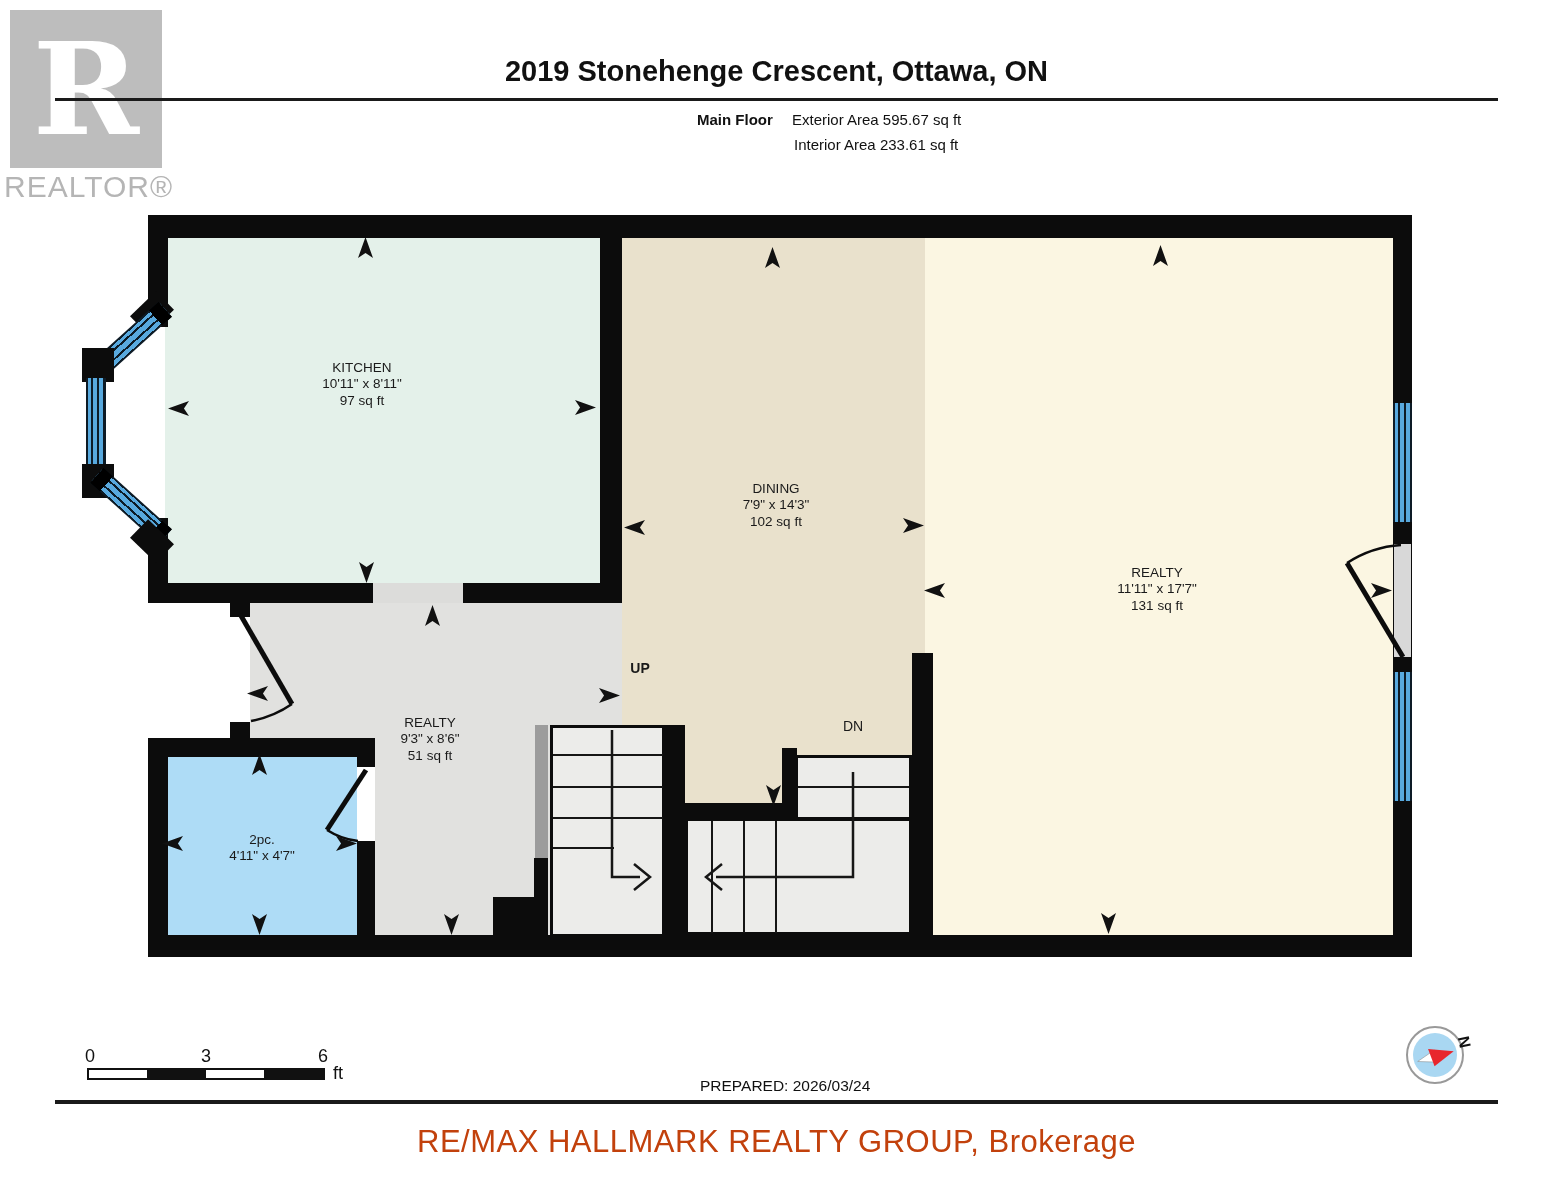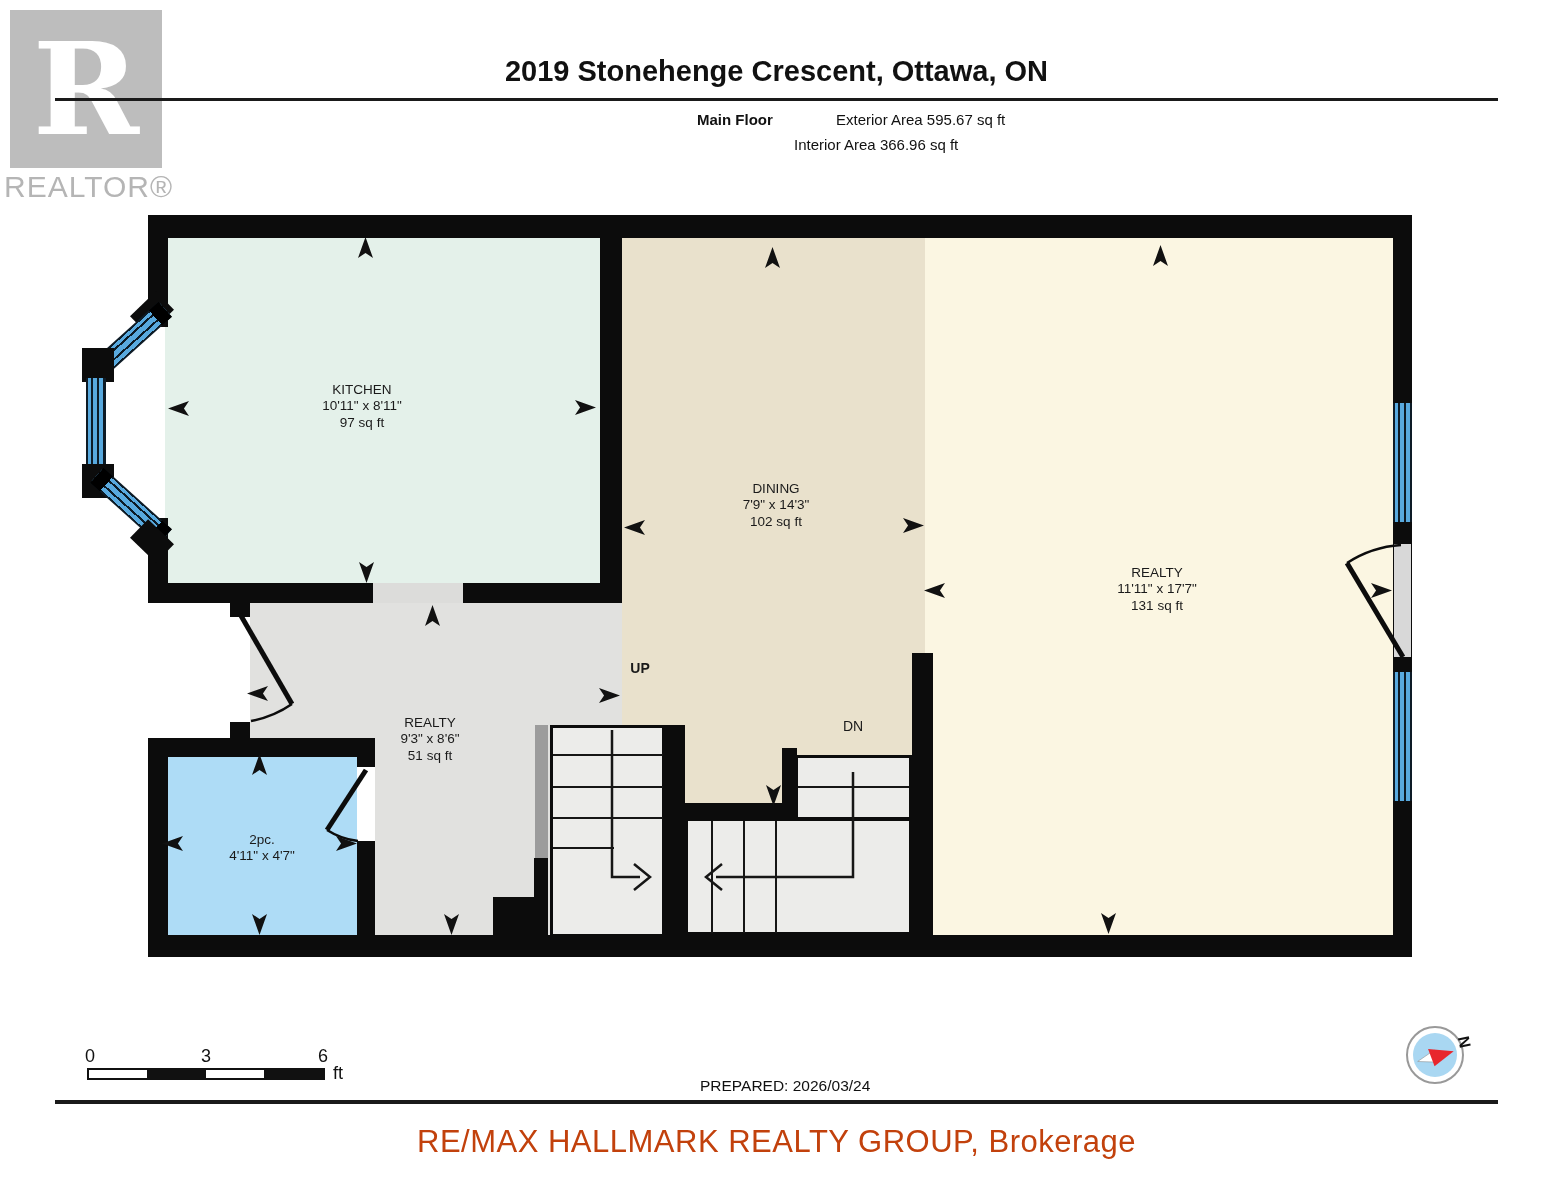--- a/index.html
+++ b/index.html
@@ -7,21 +7,21 @@
         font-family:"Liberation Sans",sans-serif;color:#111;}
   .abs{position:absolute;}
   
   .logo-box{left:10px;top:10px;width:152px;height:158px;background:#bdbdbd;
             display:flex;align-items:center;justify-content:center;}
   .logo-r{font-family:"DejaVu Serif",serif;font-weight:bold;font-size:128px;color:#fff;line-height:1;}
   .logo-brand{left:4px;top:170px;width:170px;font-size:30px;color:#b5b5b5;letter-spacing:1px;}
   .title{left:0;right:0;top:55px;text-align:center;font-size:29px;font-weight:bold;}
   .rule-top{left:55px;top:98px;width:1443px;height:3px;background:#1a1a1a;}
   .floor-label{left:697px;top:111px;font-size:15px;font-weight:bold;}
-  .ext-area{left:836px;top:111px;font-size:15px;}
+  .ext-area{left:792px;top:111px;font-size:15px;}
   .int-area{left:794px;top:136px;font-size:15px;}
   
   .fill{position:absolute;}
   .f-kitchen{background:var(--kitchen);}
   .f-dining{background:var(--dining);}
   .f-living{background:var(--living);}
   .f-foyer{background:var(--foyer);}
   .f-powder{background:var(--powder);}
   
   .w{position:absolute;background:var(--wall);}
@@ -70,21 +70,21 @@
 <div class="page">
 
   <div class="abs logo-box">
     <span class="logo-r">R</span>
   </div>
   <div class="abs logo-brand">REALTOR®</div>
   <div class="abs title">2019 Stonehenge Crescent, Ottawa, ON</div>
   <div class="abs rule-top"></div>
   <div class="abs floor-label">Main Floor</div>
   <div class="abs ext-area">Exterior Area 595.67 sq ft</div>
-  <div class="abs int-area">Interior Area 366.96 sq ft</div>
+  <div class="abs int-area">Interior Area 233.61 sq ft</div>
 
   <div class="fill f-dining" style="left:622px;top:238px;width:303px;height:582px;"></div>
   <div class="fill f-living" style="left:925px;top:238px;width:468px;height:697px;"></div>
   <div class="fill f-kitchen" style="left:165px;top:238px;width:435px;height:345px;"></div>
   <div class="fill f-foyer" style="left:250px;top:603px;width:372px;height:332px;"></div>
   <div class="fill f-powder" style="left:162px;top:753px;width:195px;height:182px;"></div>
 
   <div class="stair" style="left:550px;top:725px;width:115px;height:212px;"></div>
   <div class="tread" style="left:553px;top:754px;width:110px;height:2px;"></div>
   <div class="tread" style="left:553px;top:786px;width:110px;height:2px;"></div>
@@ -159,21 +159,21 @@
   <div class="arr r270" style="left:1098px;top:916px;"></div>
   <div class="arr r90" style="left:422px;top:608px;"></div>
   <div class="arr" style="left:247px;top:686px;"></div>
   <div class="arr r180" style="left:599px;top:688px;"></div>
   <div class="arr r270" style="left:441px;top:917px;"></div>
   <div class="arr r90" style="left:249px;top:757px;"></div>
   <div class="arr" style="left:162px;top:836px;"></div>
   <div class="arr r180" style="left:336px;top:836px;"></div>
   <div class="arr r270" style="left:249px;top:917px;"></div>
 
-  <div class="room-label" style="left:362px;top:407px;">
+  <div class="room-label" style="left:362px;top:385px;">
     <div>KITCHEN</div>
     <div>10'11" x 8'11"</div>
     <div>97 sq ft</div>
   </div>
   <div class="room-label" style="left:776px;top:506px;">
     <div>DINING</div>
     <div>7'9" x 14'3"</div>
     <div>102 sq ft</div>
   </div>
   <div class="room-label" style="left:1157px;top:590px;">

